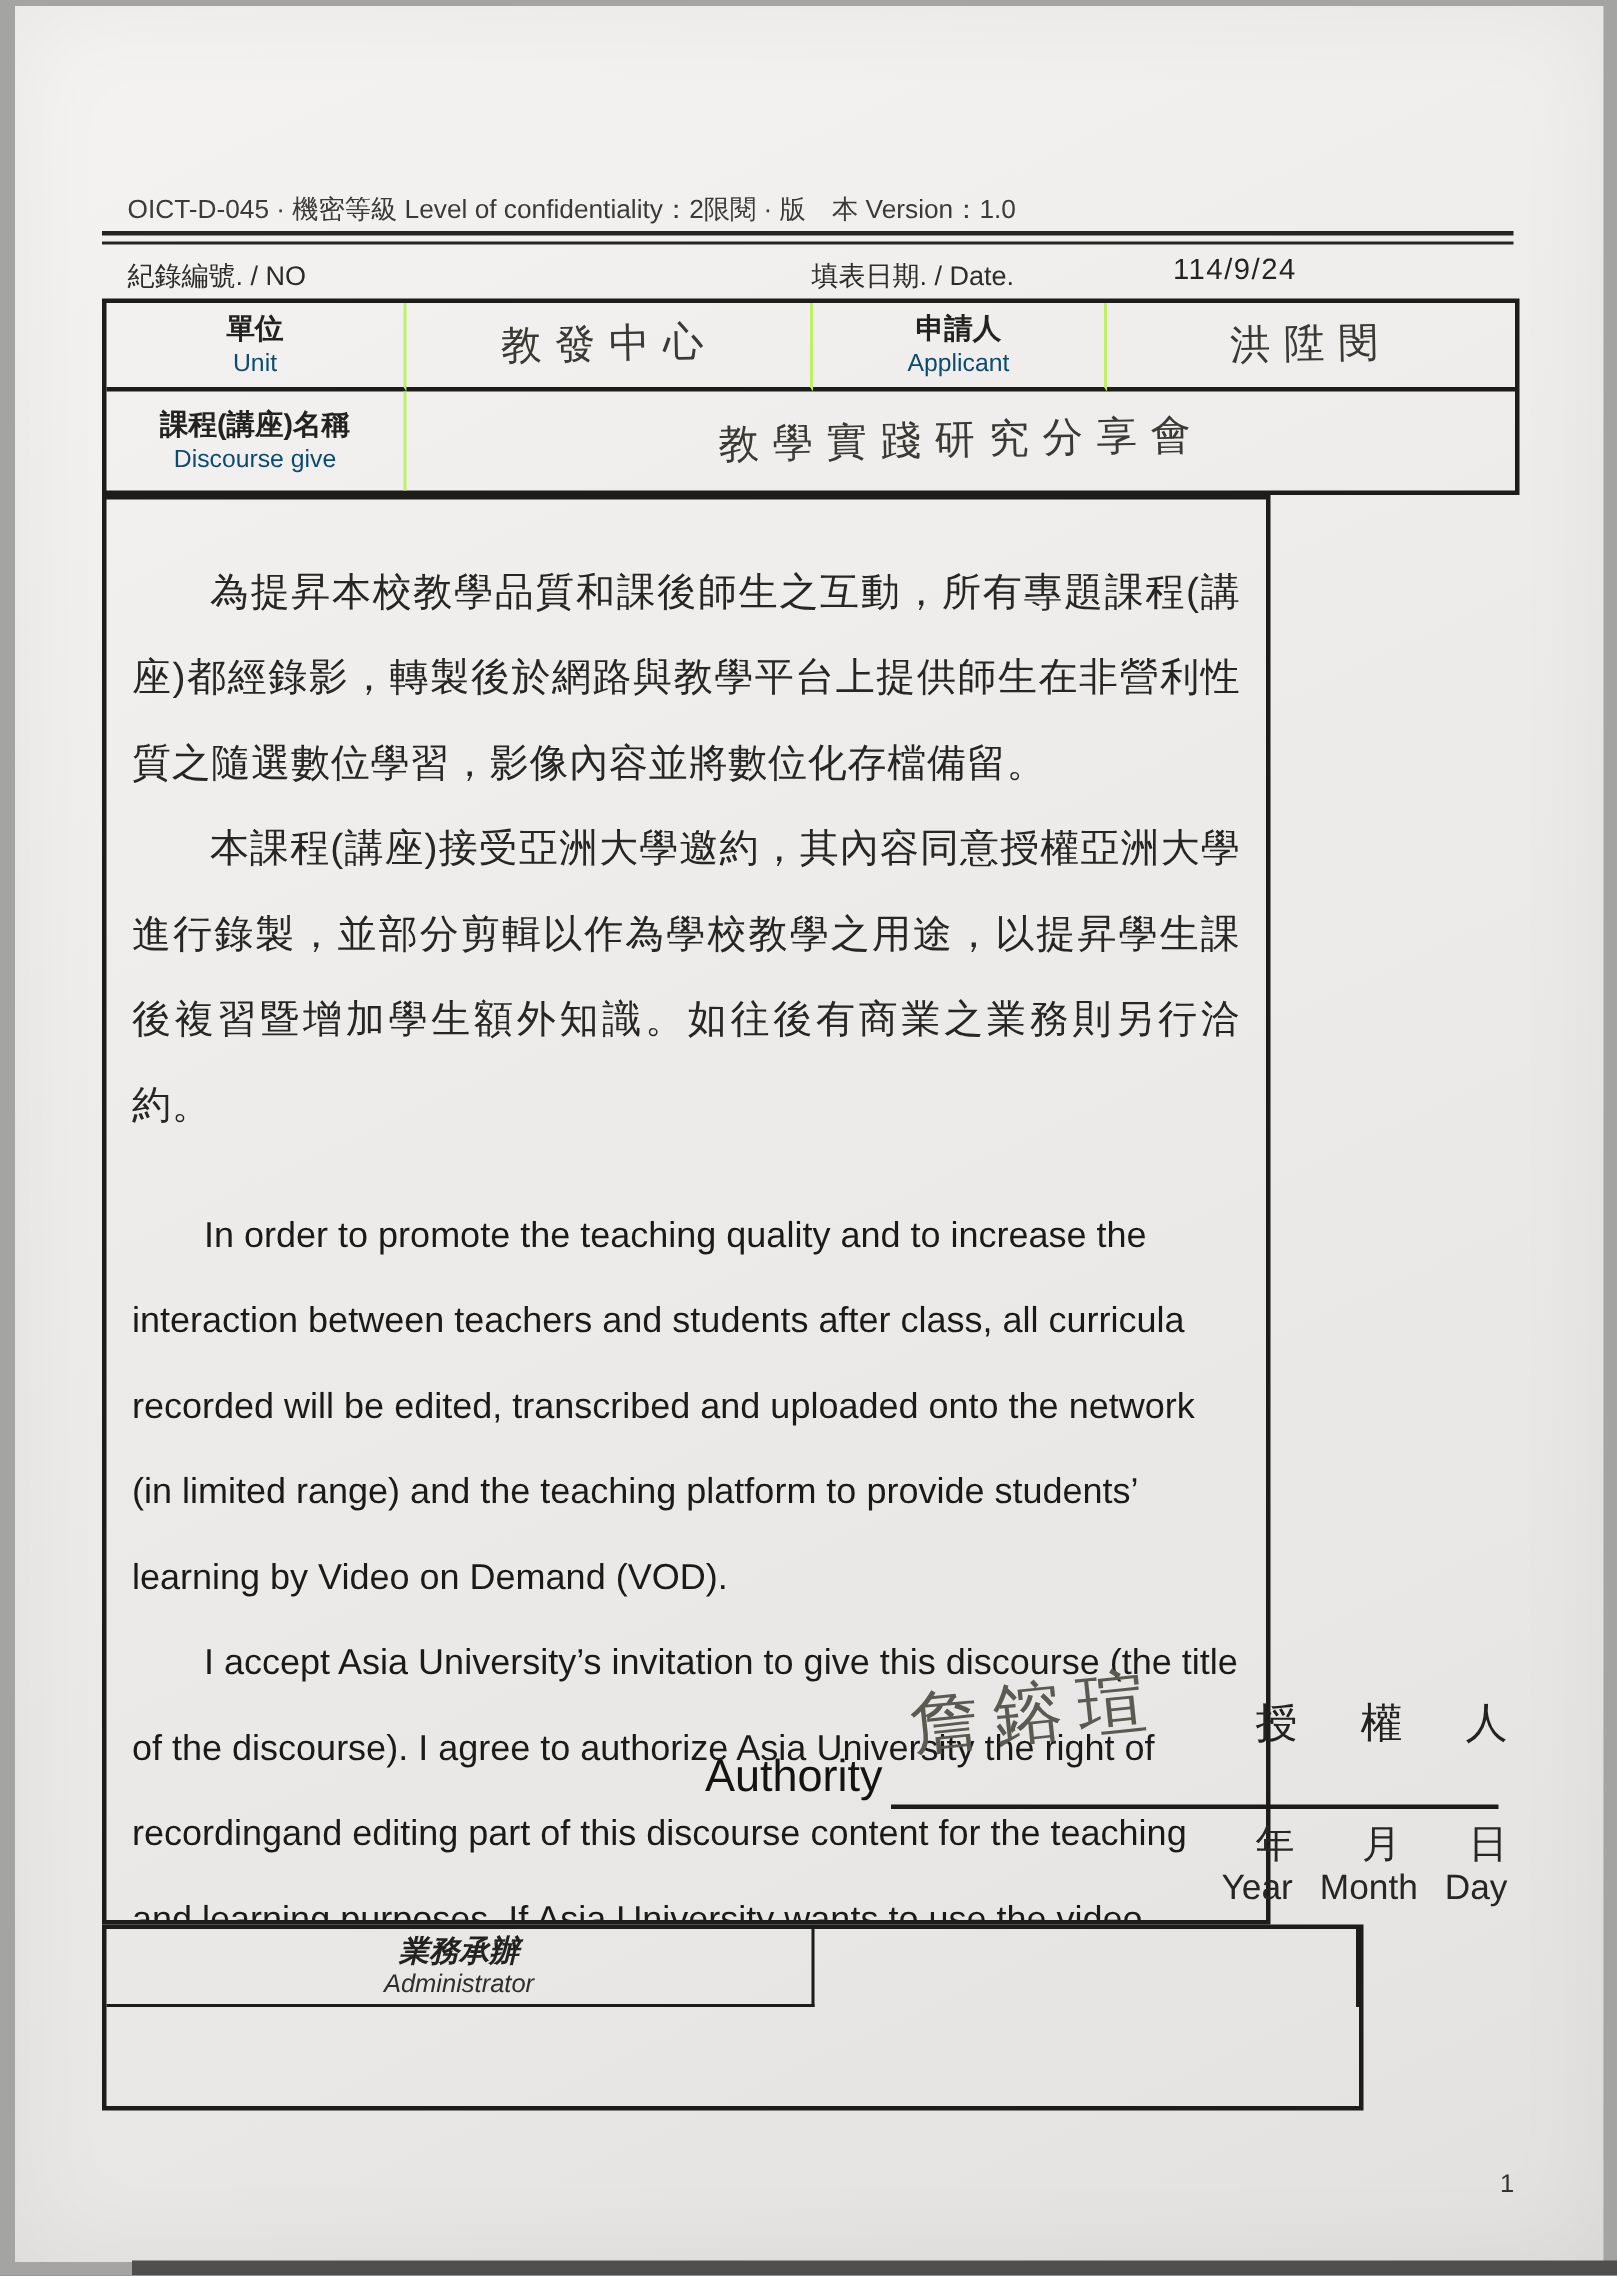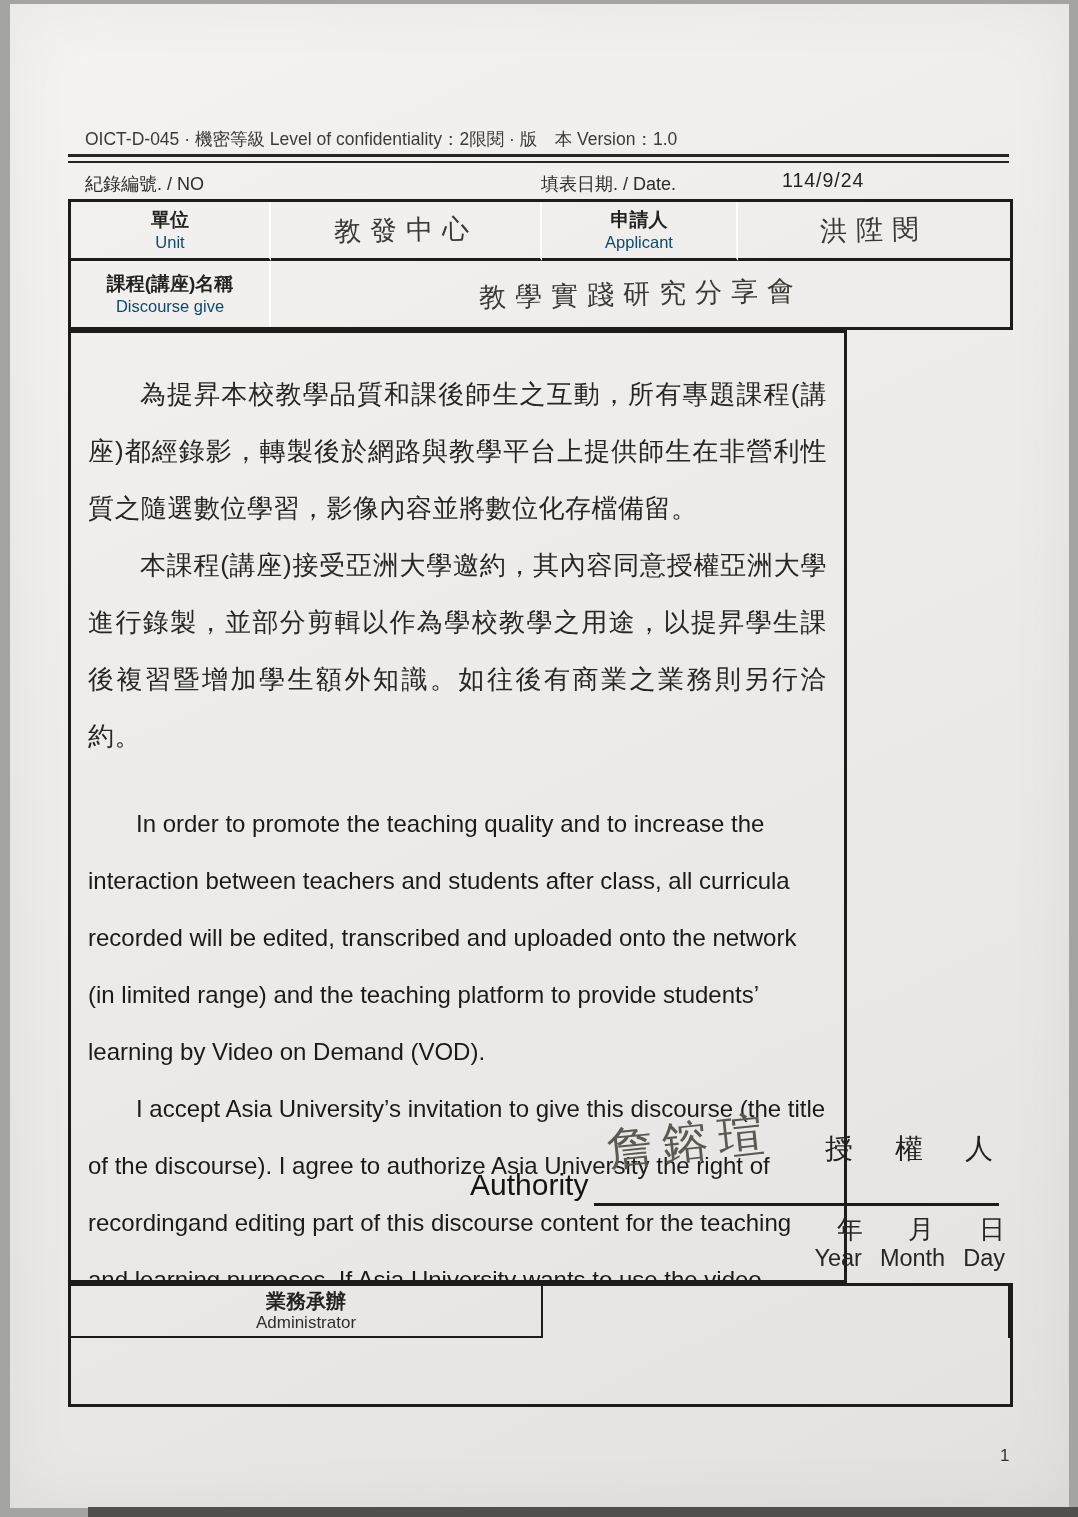--- a/index.html
+++ b/index.html
@@ -53,21 +53,21 @@
     border: 3px solid #1c1c1a;
     background: transparent;
   }
   .cell {
     display: flex; flex-direction: column;
     align-items: center; justify-content: center;
     line-height: 1.25;
   }
   .cell .zh { font-size: 19px; color: #222220; font-weight: 600; }
   .cell .en { font-size: 16.5px; color: #0c4a6e; }
-  .b-r2 { border-right: 2px solid #ffffff; }
+  .b-r2 { border-right: 2px solid #bef264; }
   .b-b3 { border-bottom: 3px solid #1c1c1a; }
   .span3 { grid-column: 2 / 5; }
 
   .hand {
     font-family: "DejaVu Serif", "Liberation Serif", serif;
     color: #3a3a34;
     font-size: 27px;
     letter-spacing: 9px;
     transform: rotate(-1.2deg);
   }
@@ -89,21 +89,21 @@
     font-size: 24px; line-height: 57px;
     color: #1a1a18;
     text-indent: 2em;
   }
   .en-para.first { margin-top: 30px; }
 
   
   .authorizer-label {
     right: 73px; top: 1130px;
     font-size: 28px; color: #222220;
-    letter-spacing: 42px; margin-right: 12px;
+    letter-spacing: 42px; margin-right: 0;
     white-space: nowrap;
     transform: translateX(42px); 
   }
   .authority-label {
     left: 470px; top: 1168px;
     font-size: 30px; color: #131311;
   }
   .sig-underline {
     left: 594px; top: 1203px; width: 405px; height: 3px;
     background: #1b1b19;
@@ -122,25 +122,26 @@
     font-size: 26px; color: #262624;
   }
   .ymd-en {
     right: 73px; top: 1245px;
     display: flex; gap: 18px;
     font-size: 23.5px; color: #262624;
   }
 
   
   .approval-table {
-    left: 68px; top: 1283px; width: 945px; height: 124px;
+    left: 68px; top: 1283px; width: 841px; height: 124px;
     display: grid;
     grid-template-columns: 472px 1fr;
     grid-template-rows: 52px 1fr;
     border: 3px solid #1c1c1a;
+    font-style: italic;
   }
   .approval-table .head {
     display: flex; flex-direction: column;
     align-items: center; justify-content: center;
     border-bottom: 2px solid #1c1c1a;
     line-height: 1.2;
   }
   .approval-table .head .zh { font-size: 20px; font-weight: 700; color: #222220; }
   .approval-table .head .en { font-size: 17px; color: #2e2e2c; }
   .approval-table .b-r { border-right: 2px solid #1c1c1a; }

